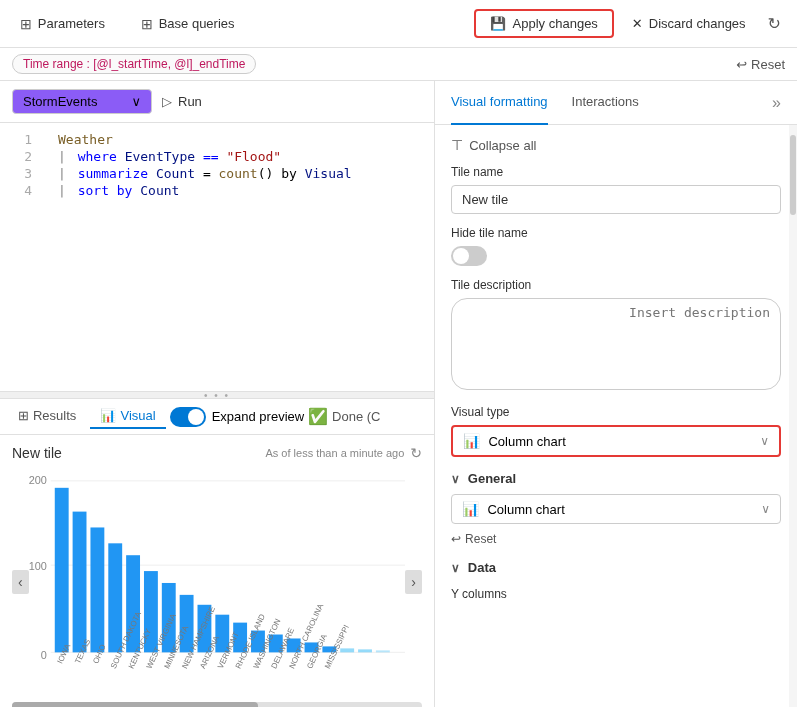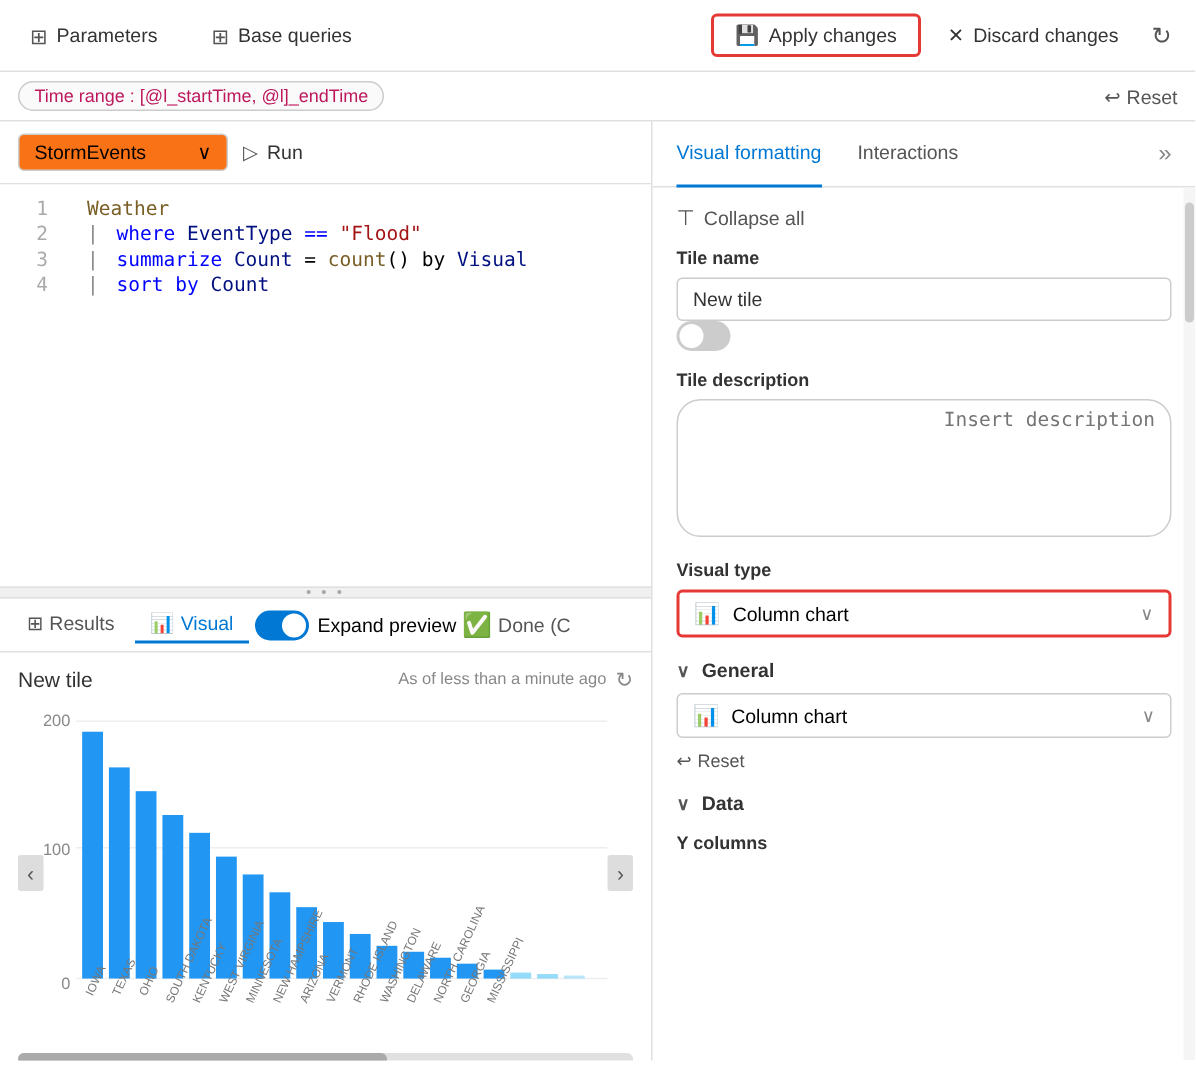--- a/index.html
+++ b/index.html
@@ -53,21 +53,21 @@
       width: 435px; display: flex; flex-direction: column; border-right: 1px solid #e0e0e0;
     }
 
     
     .query-area {
       padding: 8px 12px; border-bottom: 1px solid #e0e0e0;
       display: flex; align-items: center; gap: 10px;
     }
     .db-select {
       display: flex; align-items: flex-end; gap: 6px; border: 1px solid #ccc;
-      border-radius: 4px; padding: 4px 10px; cursor: pointer; background: #f97316; min-width: 140px;
+      border-radius: 4px; padding: 4px 10px; cursor: pointer; background: #8b5cf6; min-width: 140px;
     }
     .run-btn {
       display: flex; align-items: center; gap: 6px;
       background: none; border: none; color: #333; cursor: pointer; font-size: 13px;
     }
     .run-icon { color: #555; }
 
     
     .code-editor {
       flex: 1; padding: 8px 0; font-family: 'Consolas', monospace; font-size: 13px;
@@ -149,21 +149,21 @@
     .right-content {
       flex: 1; overflow-y: auto; padding: 12px 16px;
     }
 
     .collapse-all-btn {
       display: flex; align-items: center; gap: 6px; background: none; border: none;
       color: #555; cursor: pointer; font-size: 13px; margin-bottom: 12px;
     }
 
     .field-label {
-      font-size: 12px; font-weight: 700; color: #333; margin-bottom: 6px; margin-top: 12px;
+      font-size: 12px; font-weight: 400; color: #333; margin-bottom: 6px; margin-top: 12px;
     }
     .field-label:first-of-type { margin-top: 0; }
 
     .text-input {
       width: 100%; border: 1px solid #ccc; border-radius: 4px; padding: 6px 10px;
       font-size: 13px; outline: none; color: #333;
     }
 
     .textarea-input {
       width: 100%; border: 1px solid #ccc; border-radius: 16px; padding: 6px 10px;
@@ -433,20 +433,21 @@
     <div class="right-content">
 
       <button class="collapse-all-btn">
         <span style="font-size:14px;">⊤</span>
         <span>Collapse all</span>
       </button>
 
       <div class="field-label">Tile name</div>
       <input class="text-input" type="text" value="New tile" style="">
 
+      <div class="field-label">Hide tile name</div>
       <div class="toggle-row">
         <div class="mini-toggle">
           <div class="mini-knob"></div>
         </div>
       </div>
 
       <div class="field-label">Tile description</div>
       <textarea class="textarea-input" placeholder="Insert description" style=""></textarea>
 
       <div class="field-label">Visual type</div>

